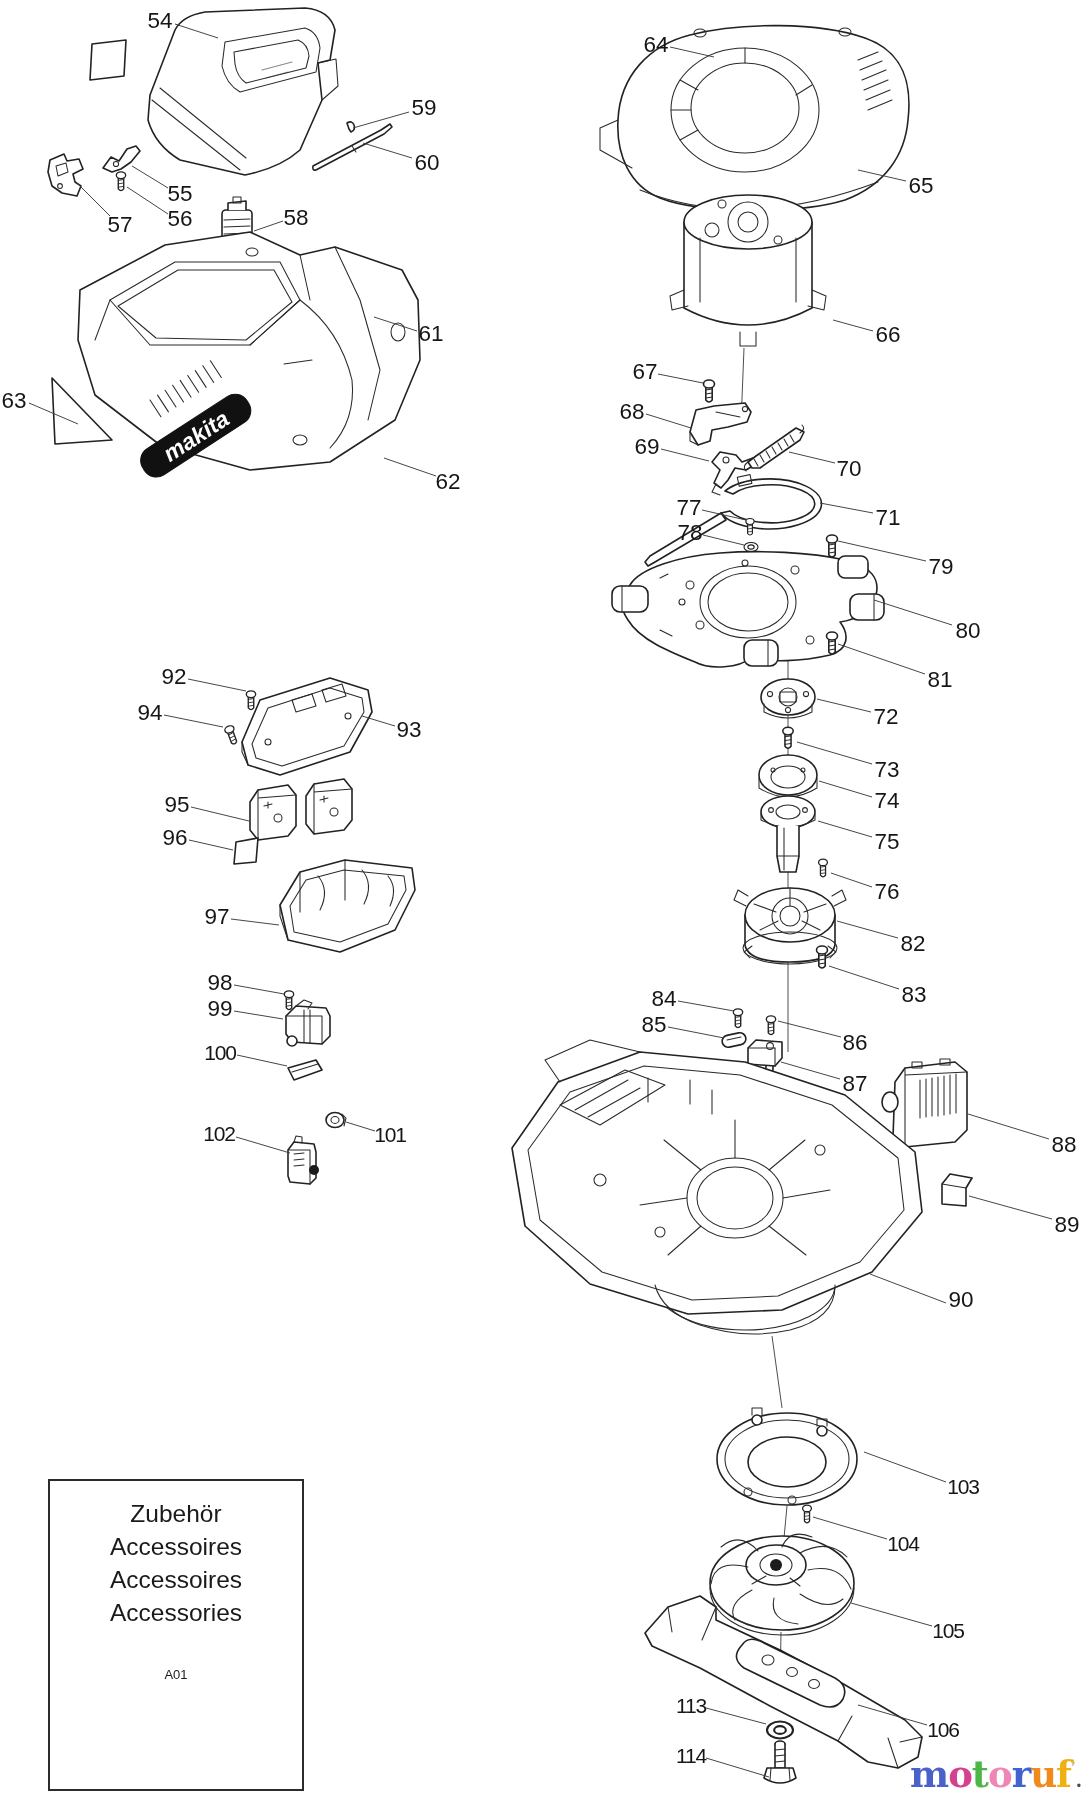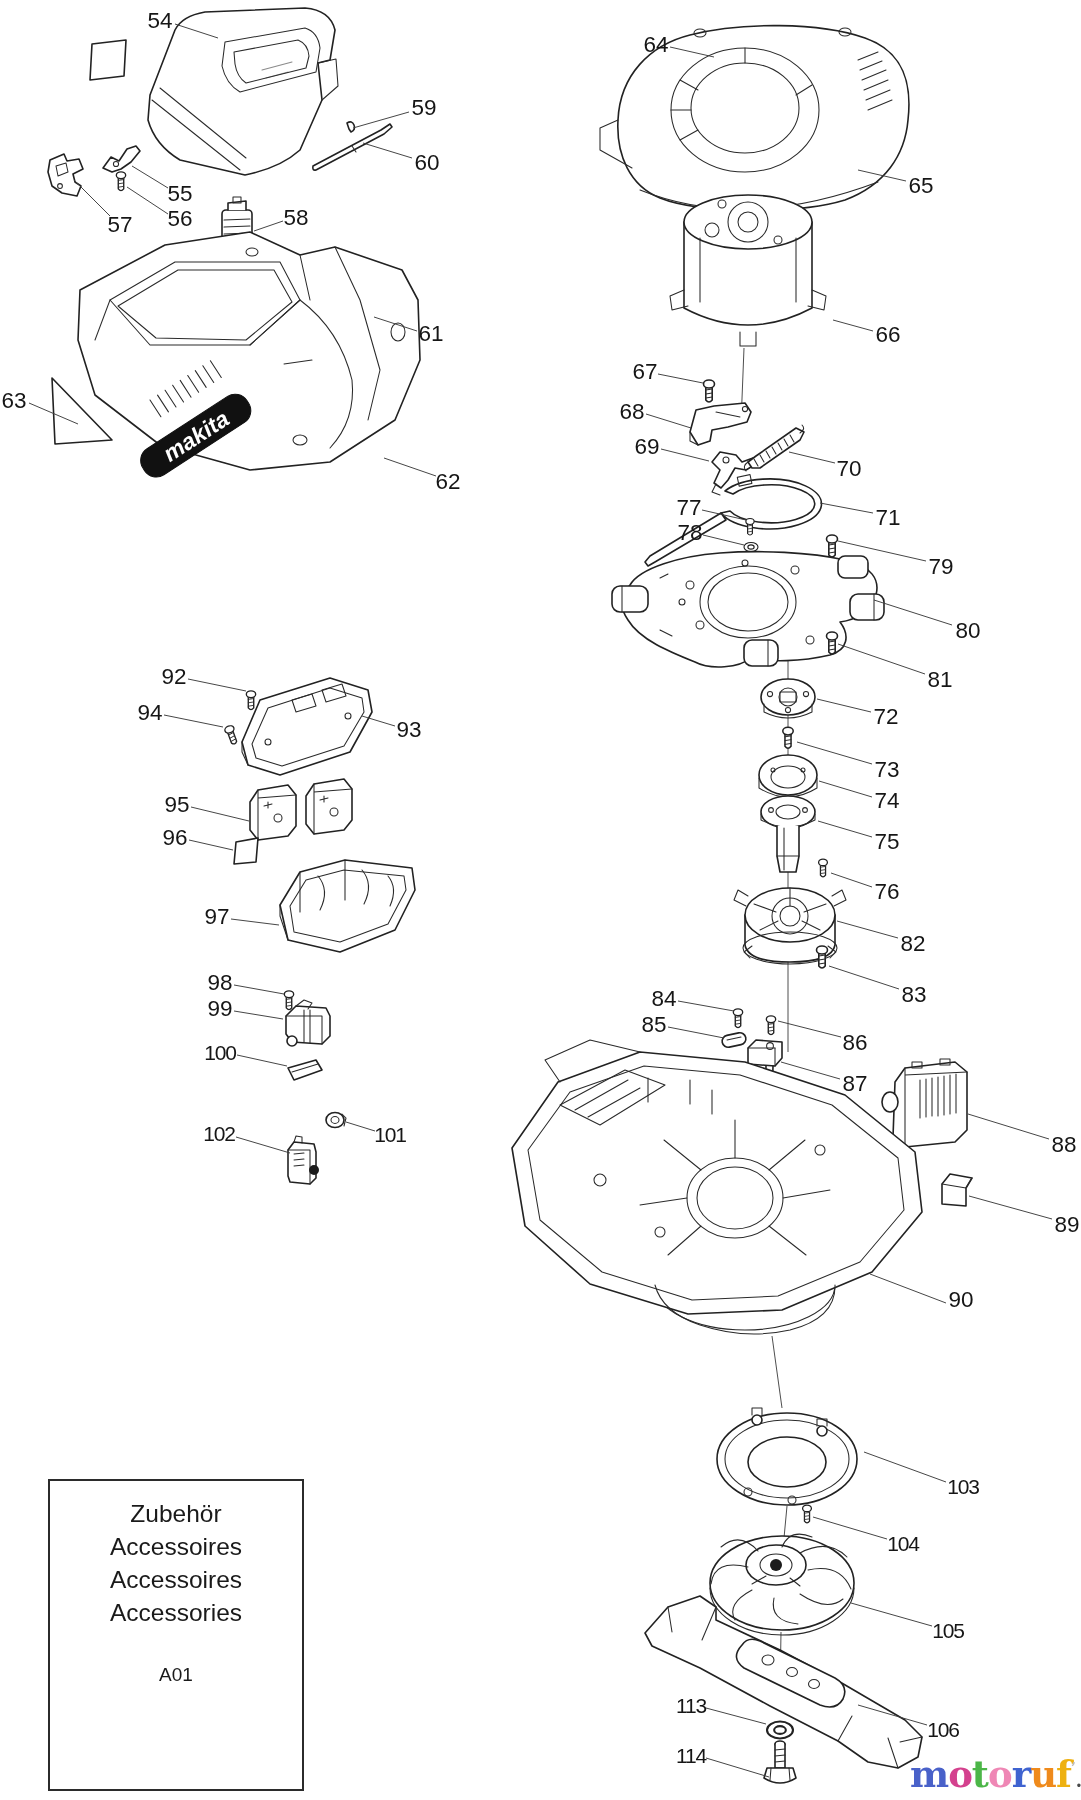--- a/index.html
+++ b/index.html
@@ -10,21 +10,21 @@
   svg .t{fill:none;stroke:#2a2a2a;stroke-width:1.05;stroke-linejoin:round;stroke-linecap:round;}
   svg .d{fill:#1b1b1b;stroke:none;}
   svg .cl{stroke:#3a3a3a;stroke-width:0.9;fill:none;}
   svg .leader{stroke:#3c3c3c;stroke-width:0.95;fill:none;}
   svg text.plabel{font-family:"Liberation Sans",sans-serif;font-size:22.5px;fill:#161616;}
   svg text.plabel.narrow{font-size:21px;letter-spacing:-1.2px;}
   .accbox{position:absolute;left:48px;top:1479px;width:256px;height:312px;border:2px solid #2b2b2b;
           background:#fff;text-align:center;box-sizing:border-box;padding-top:16px;}
   .accbox .tline{font-size:24.5px;line-height:33px;color:#1a1a1a;}
   .accbox .aitems{margin-top:26px;}
-  .accbox .aline{font-size:19px;line-height:40px;color:#1a1a1a;}
+  .accbox .aline{font-size:13px;line-height:40px;color:#1a1a1a;}
   .watermark{position:absolute;left:910px;top:1752px;white-space:nowrap;
              font-family:"DejaVu Serif",serif;font-weight:bold;font-size:37px;letter-spacing:-1px;}
   .watermark .suffix{font-size:18px;font-weight:bold;color:#4a4a4a;letter-spacing:0;}
   .watermark .tick{font-size:14px;color:#bdbdbd;vertical-align:14px;letter-spacing:0;}
 </style>
 </head>
 <body>
 
 <div class="page">
 

